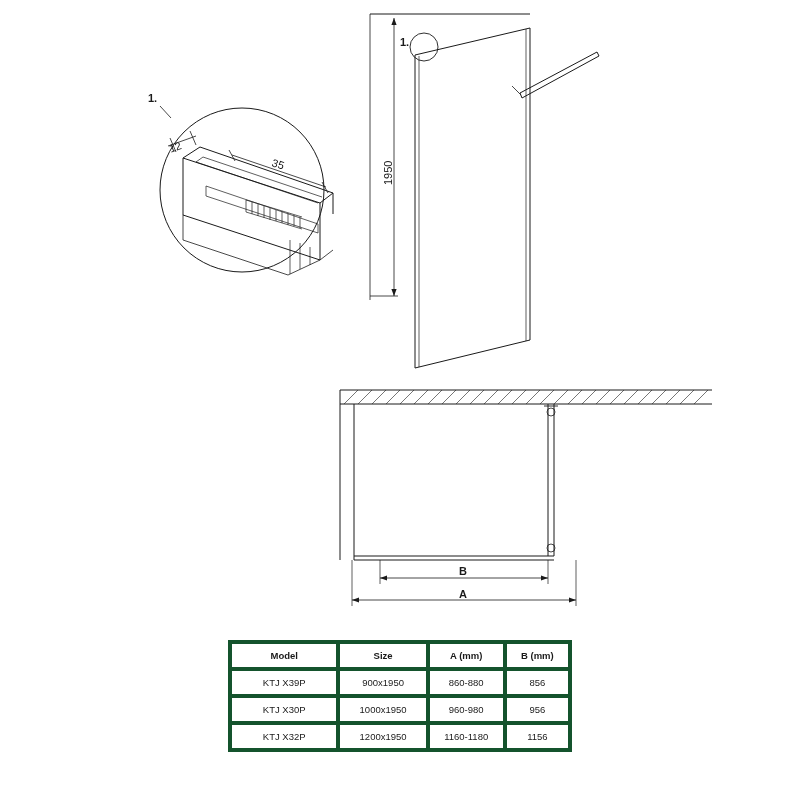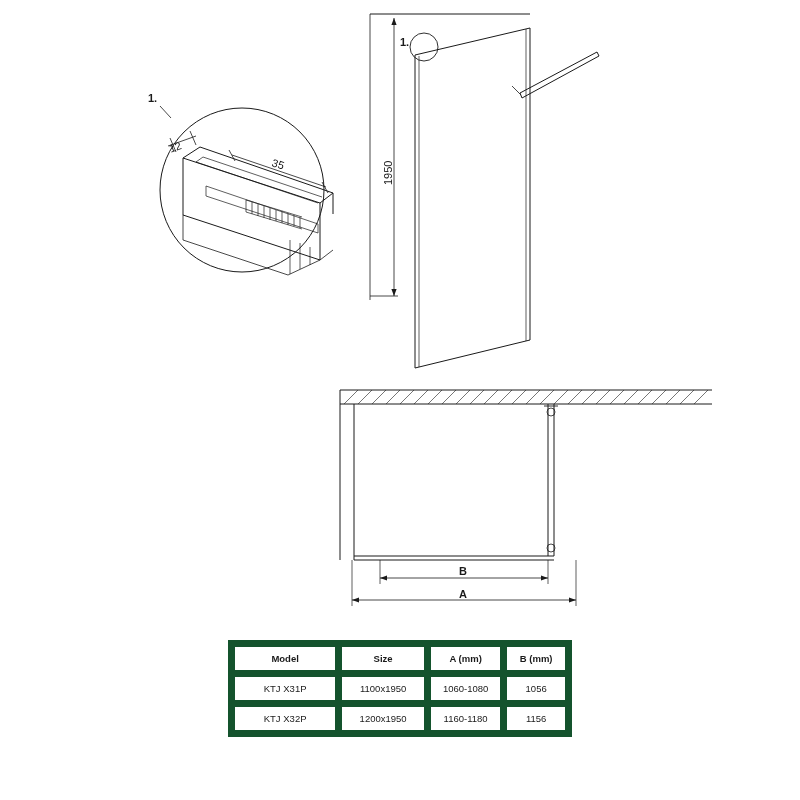--- a/index.html
+++ b/index.html
@@ -44,21 +44,21 @@
   
   #spec-table {
     position: absolute;
     left: 228px;
     top: 640px;
     width: 344px;
     border-collapse: collapse;
     font-size: 9.5px;
   }
   #spec-table th, #spec-table td {
-    border: 7px solid #14532d;
+    border: 4px solid #14532d;
     text-align: center;
     padding: 0;
     height: 23px;
     font-weight: normal;
     line-height: 23px;
   }
   #spec-table th {
     font-weight: bold;
     font-size: 9.5px;
   }
@@ -237,24 +237,30 @@
     <thead>
       <tr>
         <th>Model</th>
         <th>Size</th>
         <th>A (mm)</th>
         <th>B (mm)</th>
       </tr>
     </thead>
     <tbody>
       <tr>
-        <td>KTJ X31P</td>
-        <td>1100x1950</td>
-        <td>1060-1080</td>
-        <td>1056</td>
+        <td>KTJ X39P</td>
+        <td>900x1950</td>
+        <td>860-880</td>
+        <td>856</td>
+      </tr>
+      <tr>
+        <td>KTJ X30P</td>
+        <td>1000x1950</td>
+        <td>960-980</td>
+        <td>956</td>
       </tr>
       <tr>
         <td>KTJ X32P</td>
         <td>1200x1950</td>
         <td>1160-1180</td>
         <td>1156</td>
       </tr>
     </tbody>
   </table>
 

